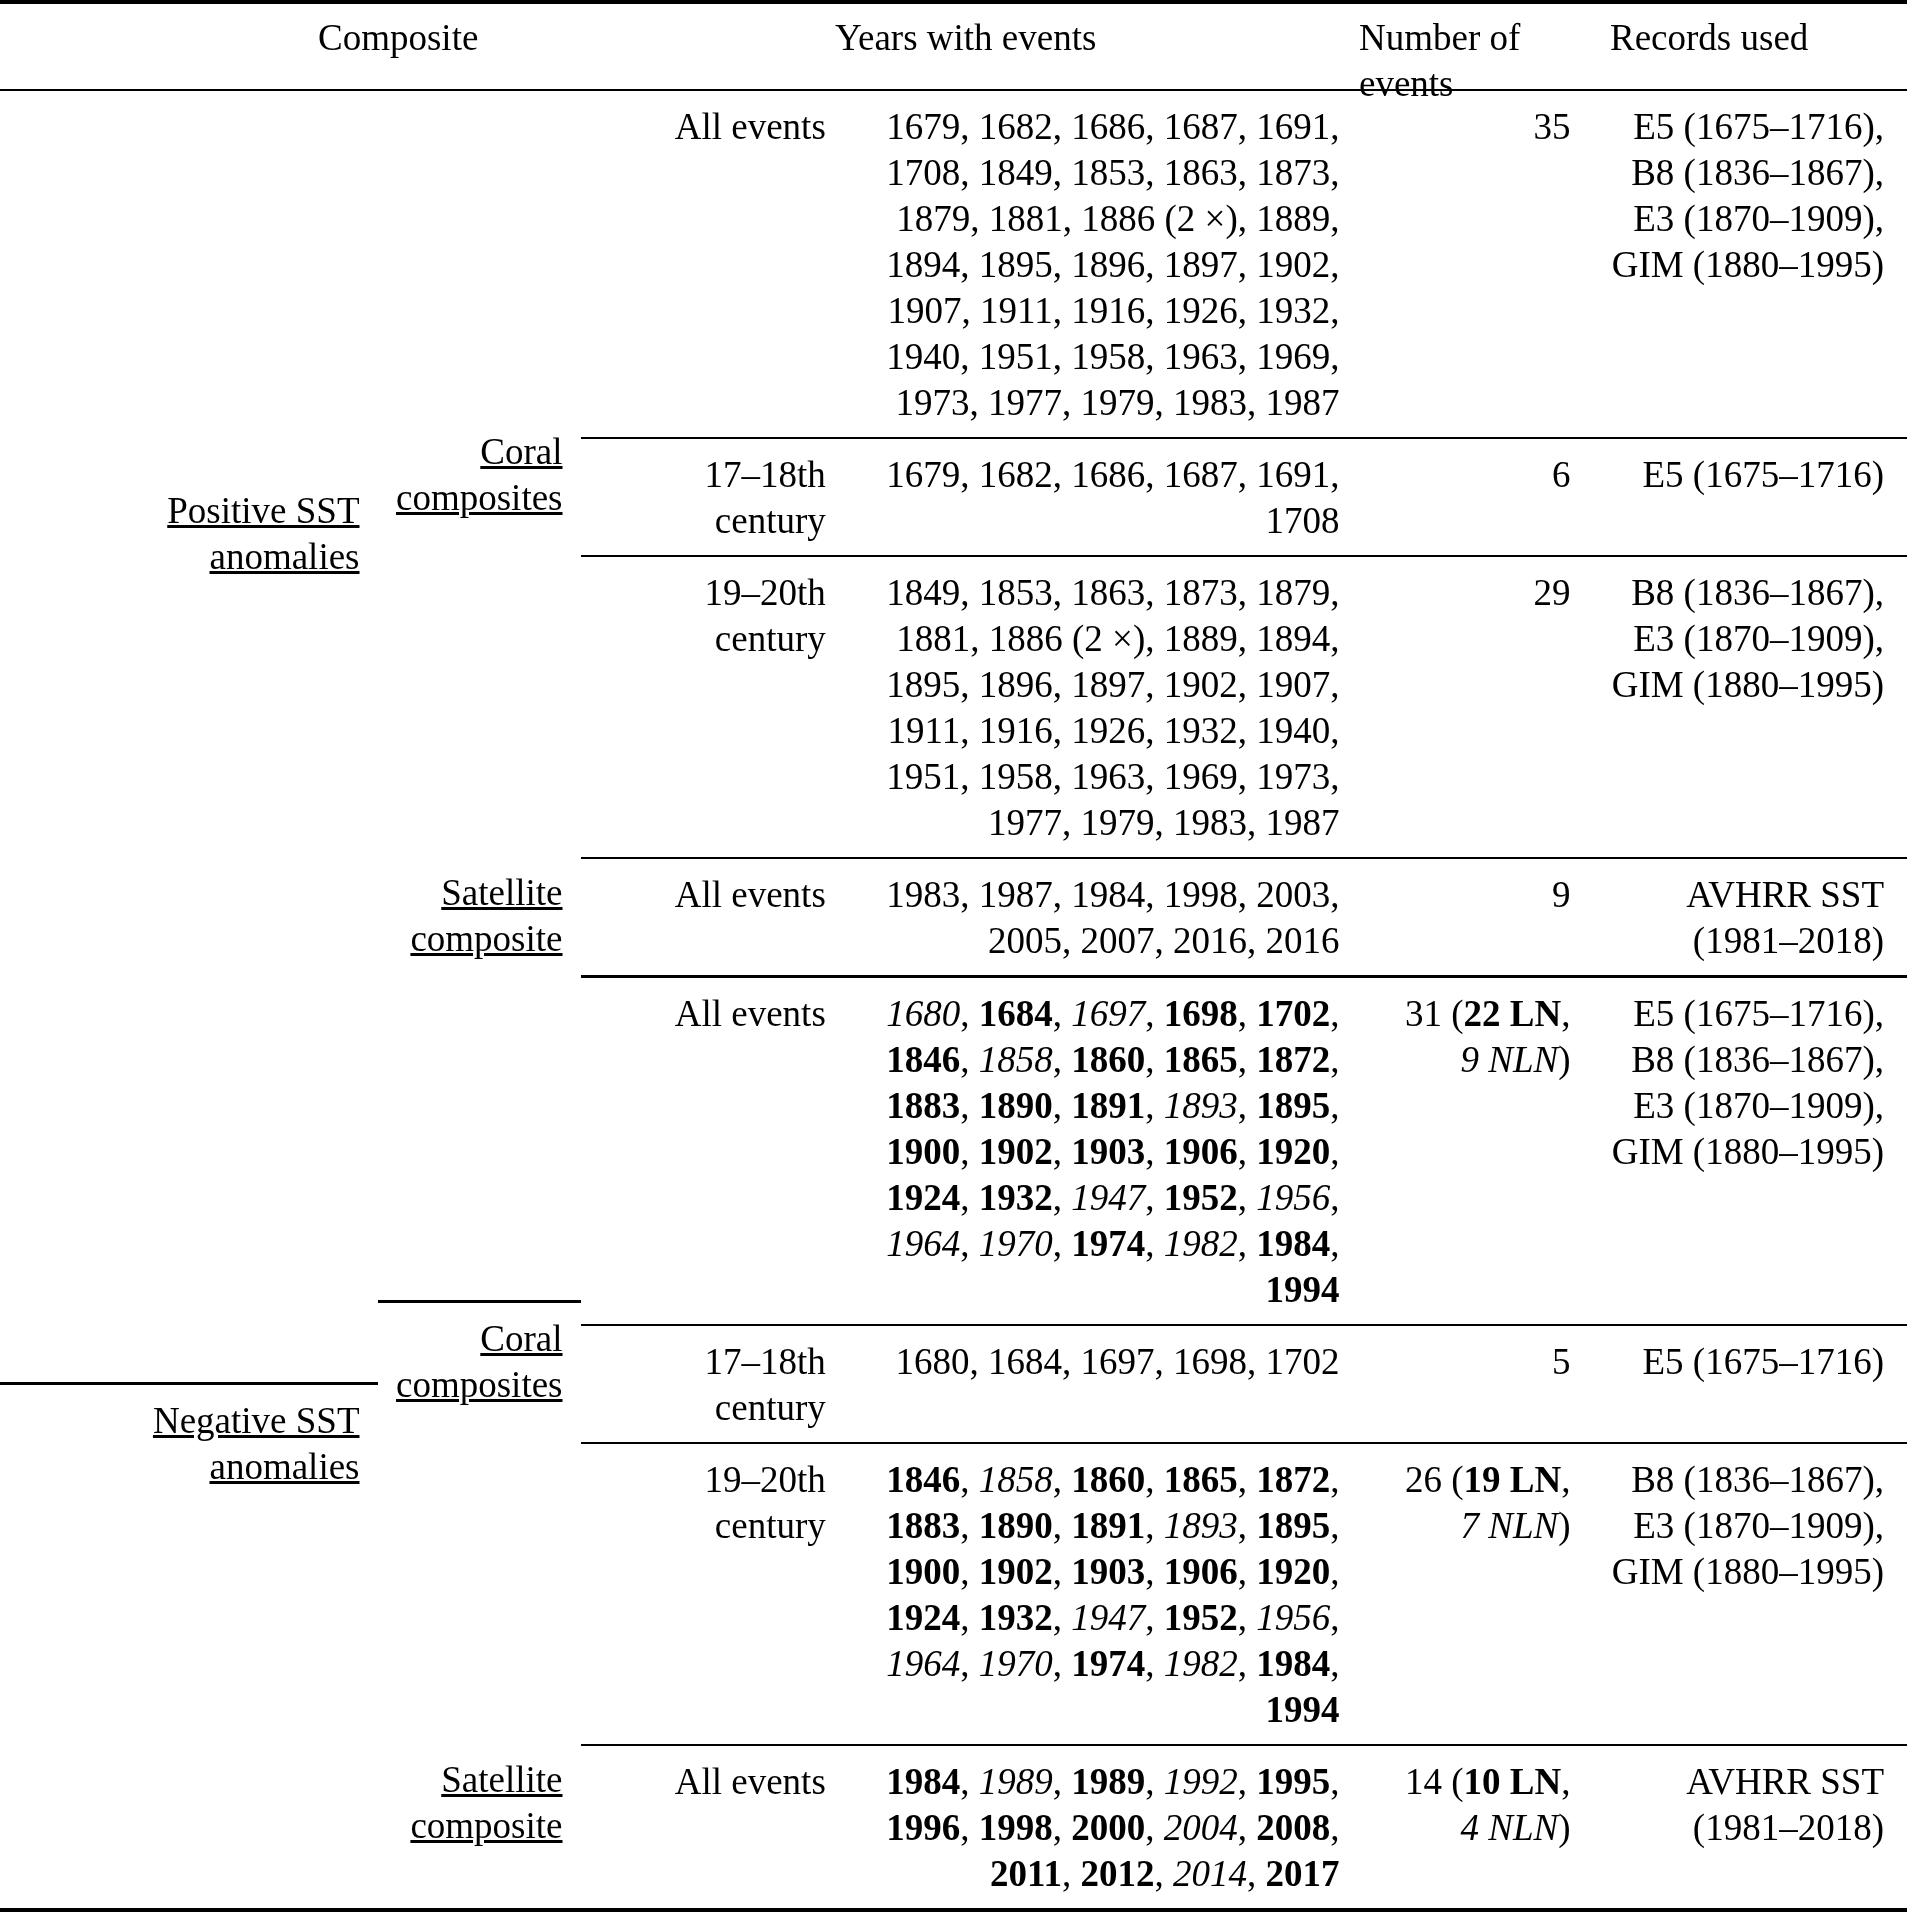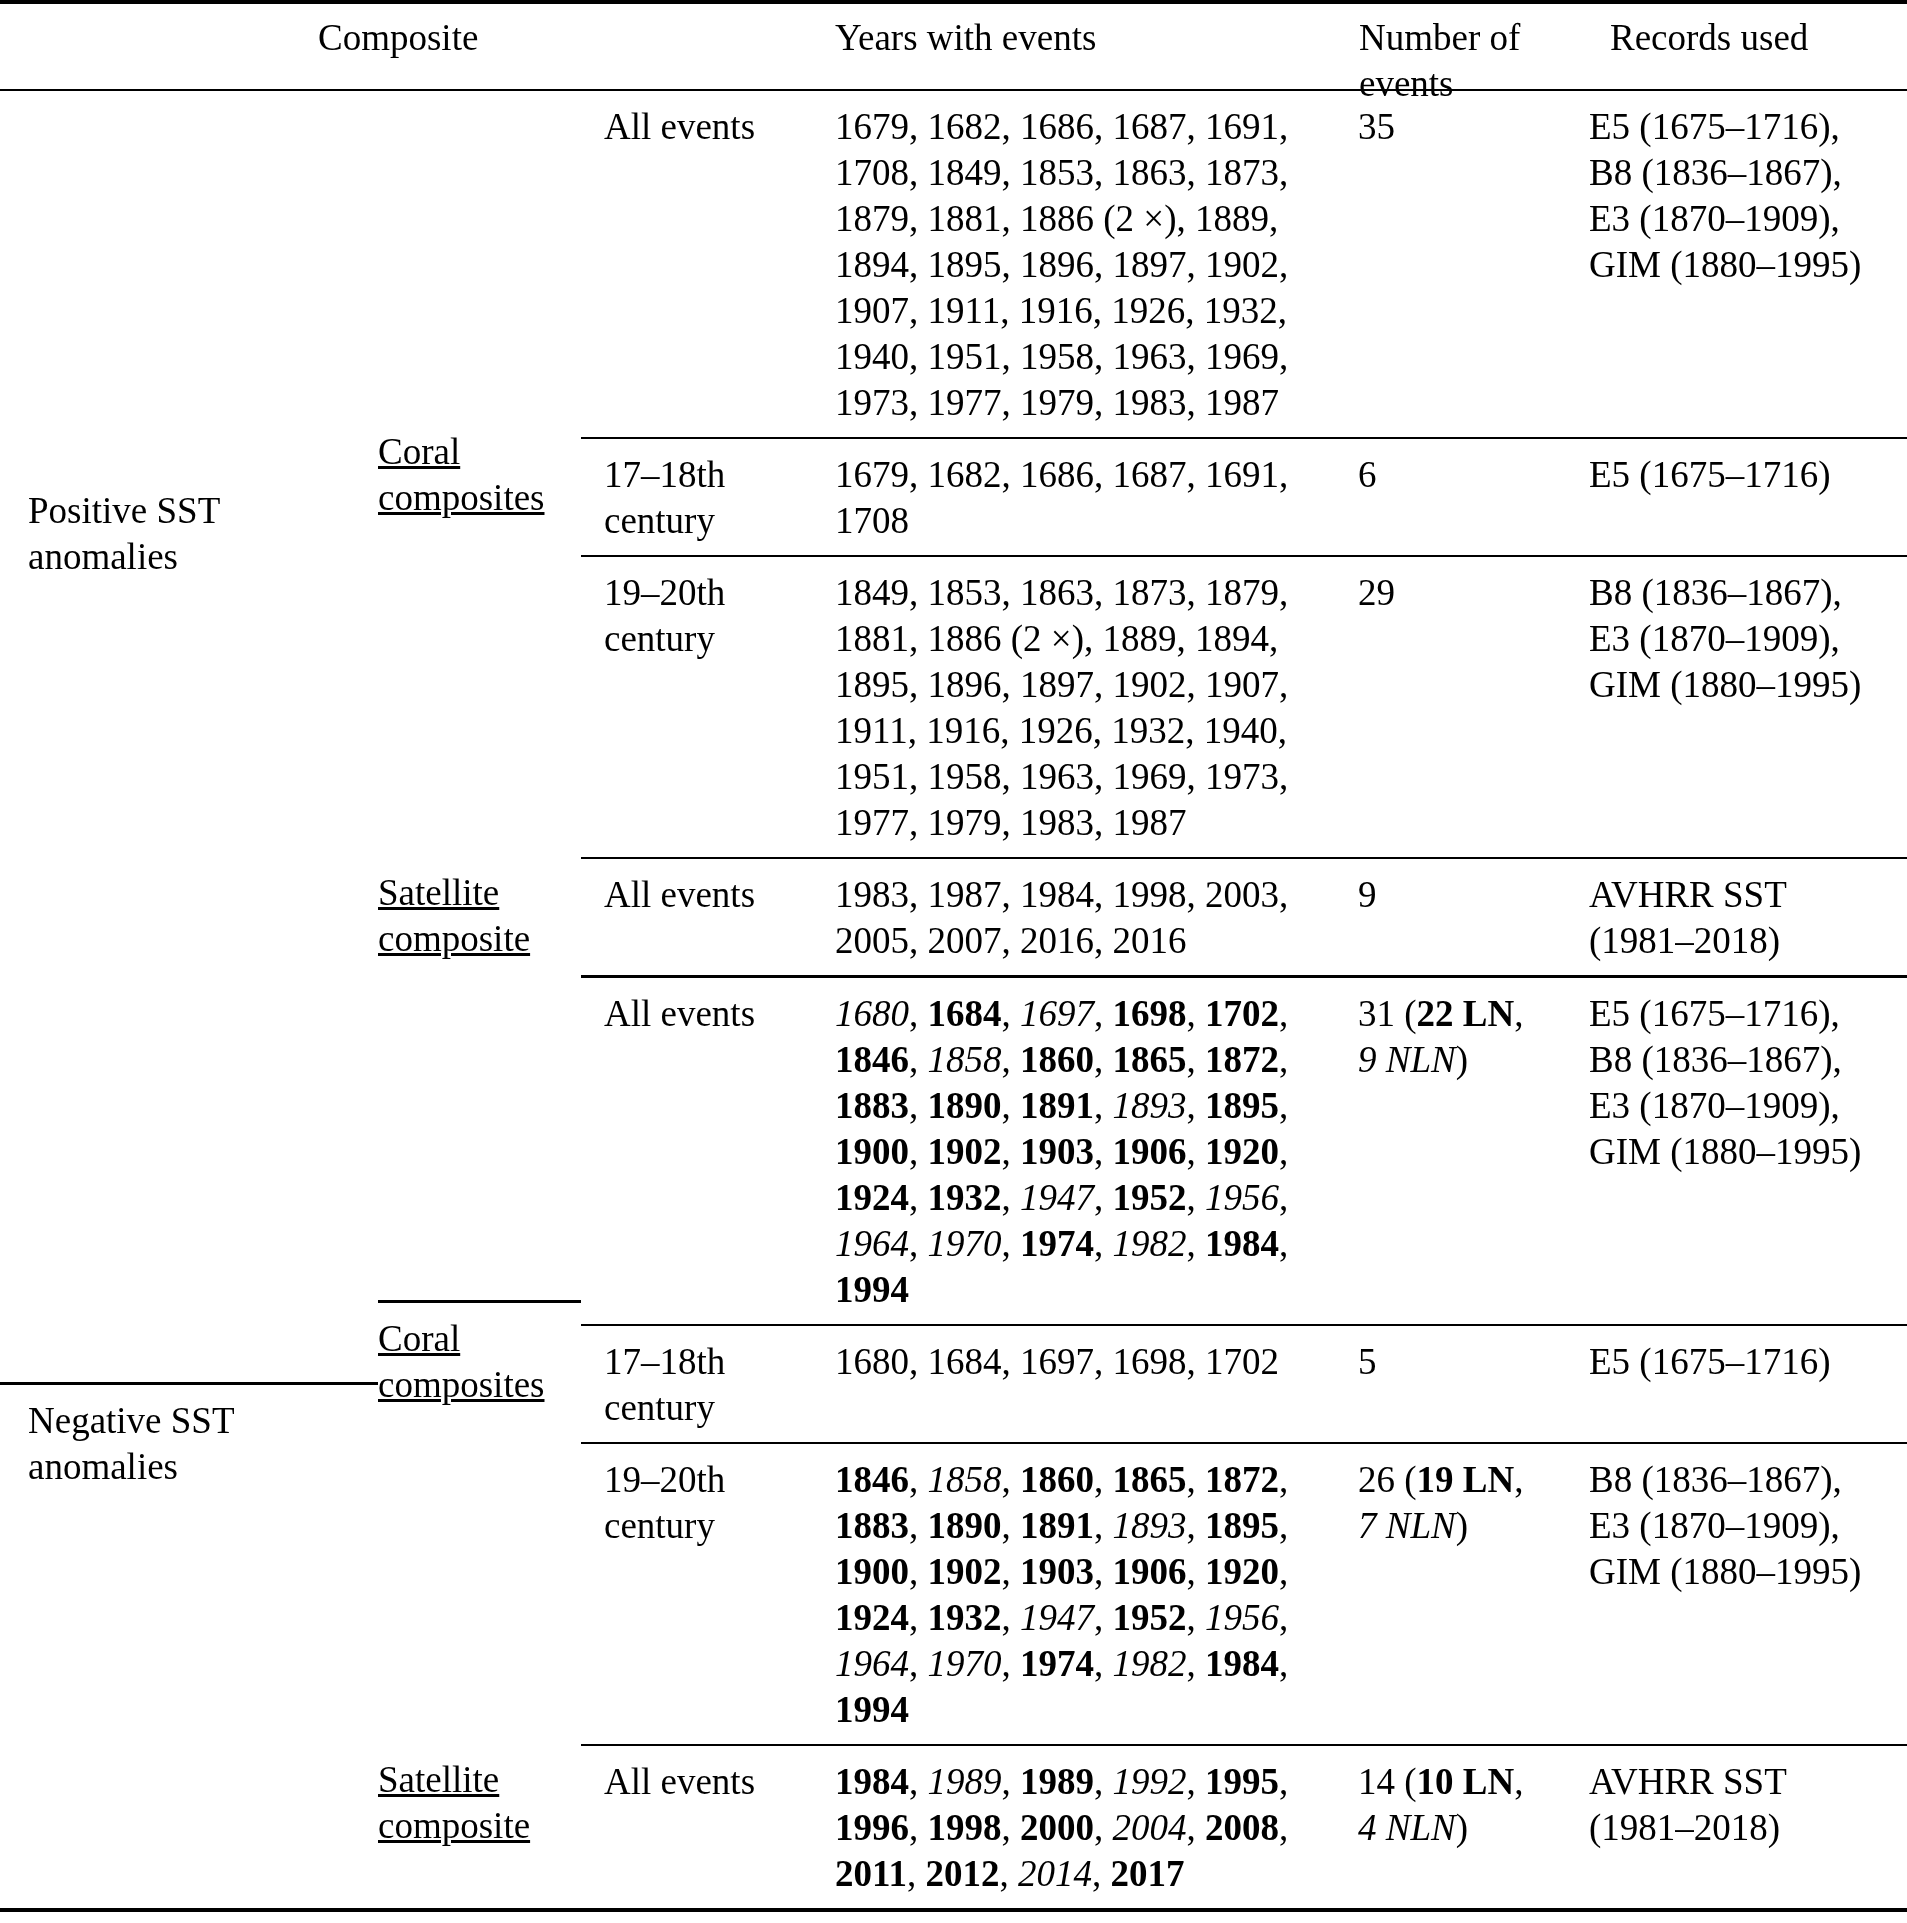--- a/index.html
+++ b/index.html
@@ -17,22 +17,22 @@
   .hdr{position:relative;height:87px;border-bottom:2.8px solid #000;}
   .h{position:absolute;top:11px;}
   .h-composite{left:318px;}
   .h-years{left:835px;}
   .h-number{left:1359px;width:222px;}
   .h-records{left:1589px;margin-left:21px;}
   .body{
     display:grid;
     grid-template-columns:378px 203px 254px 523px 231px 318px;
   }
-  .cell{padding:13px 18.5px 11px 0;}
-  .c1{grid-column:1;padding-left:28px;}
+  .cell{padding:13px 18.5px 11px 0;text-align:right;}
+  .c1{grid-column:1;padding-left:28px;text-decoration:underline;}
   .c2{grid-column:2;text-decoration:underline;}
   .c3{grid-column:3;padding-left:23px;padding-right:9.2px;}
   .c4{grid-column:4;padding-right:18.5px;}
   .c5{grid-column:5;padding-right:18.5px;}
   .c6{grid-column:6;padding-right:23px;}
   .lbl{align-self:center;}
   .rt{border-top:2.8px solid #000;}   
   .sec{border-top:3.7px solid #000;}  
   .sb{font-weight:700;}
   .si{font-style:italic;}

